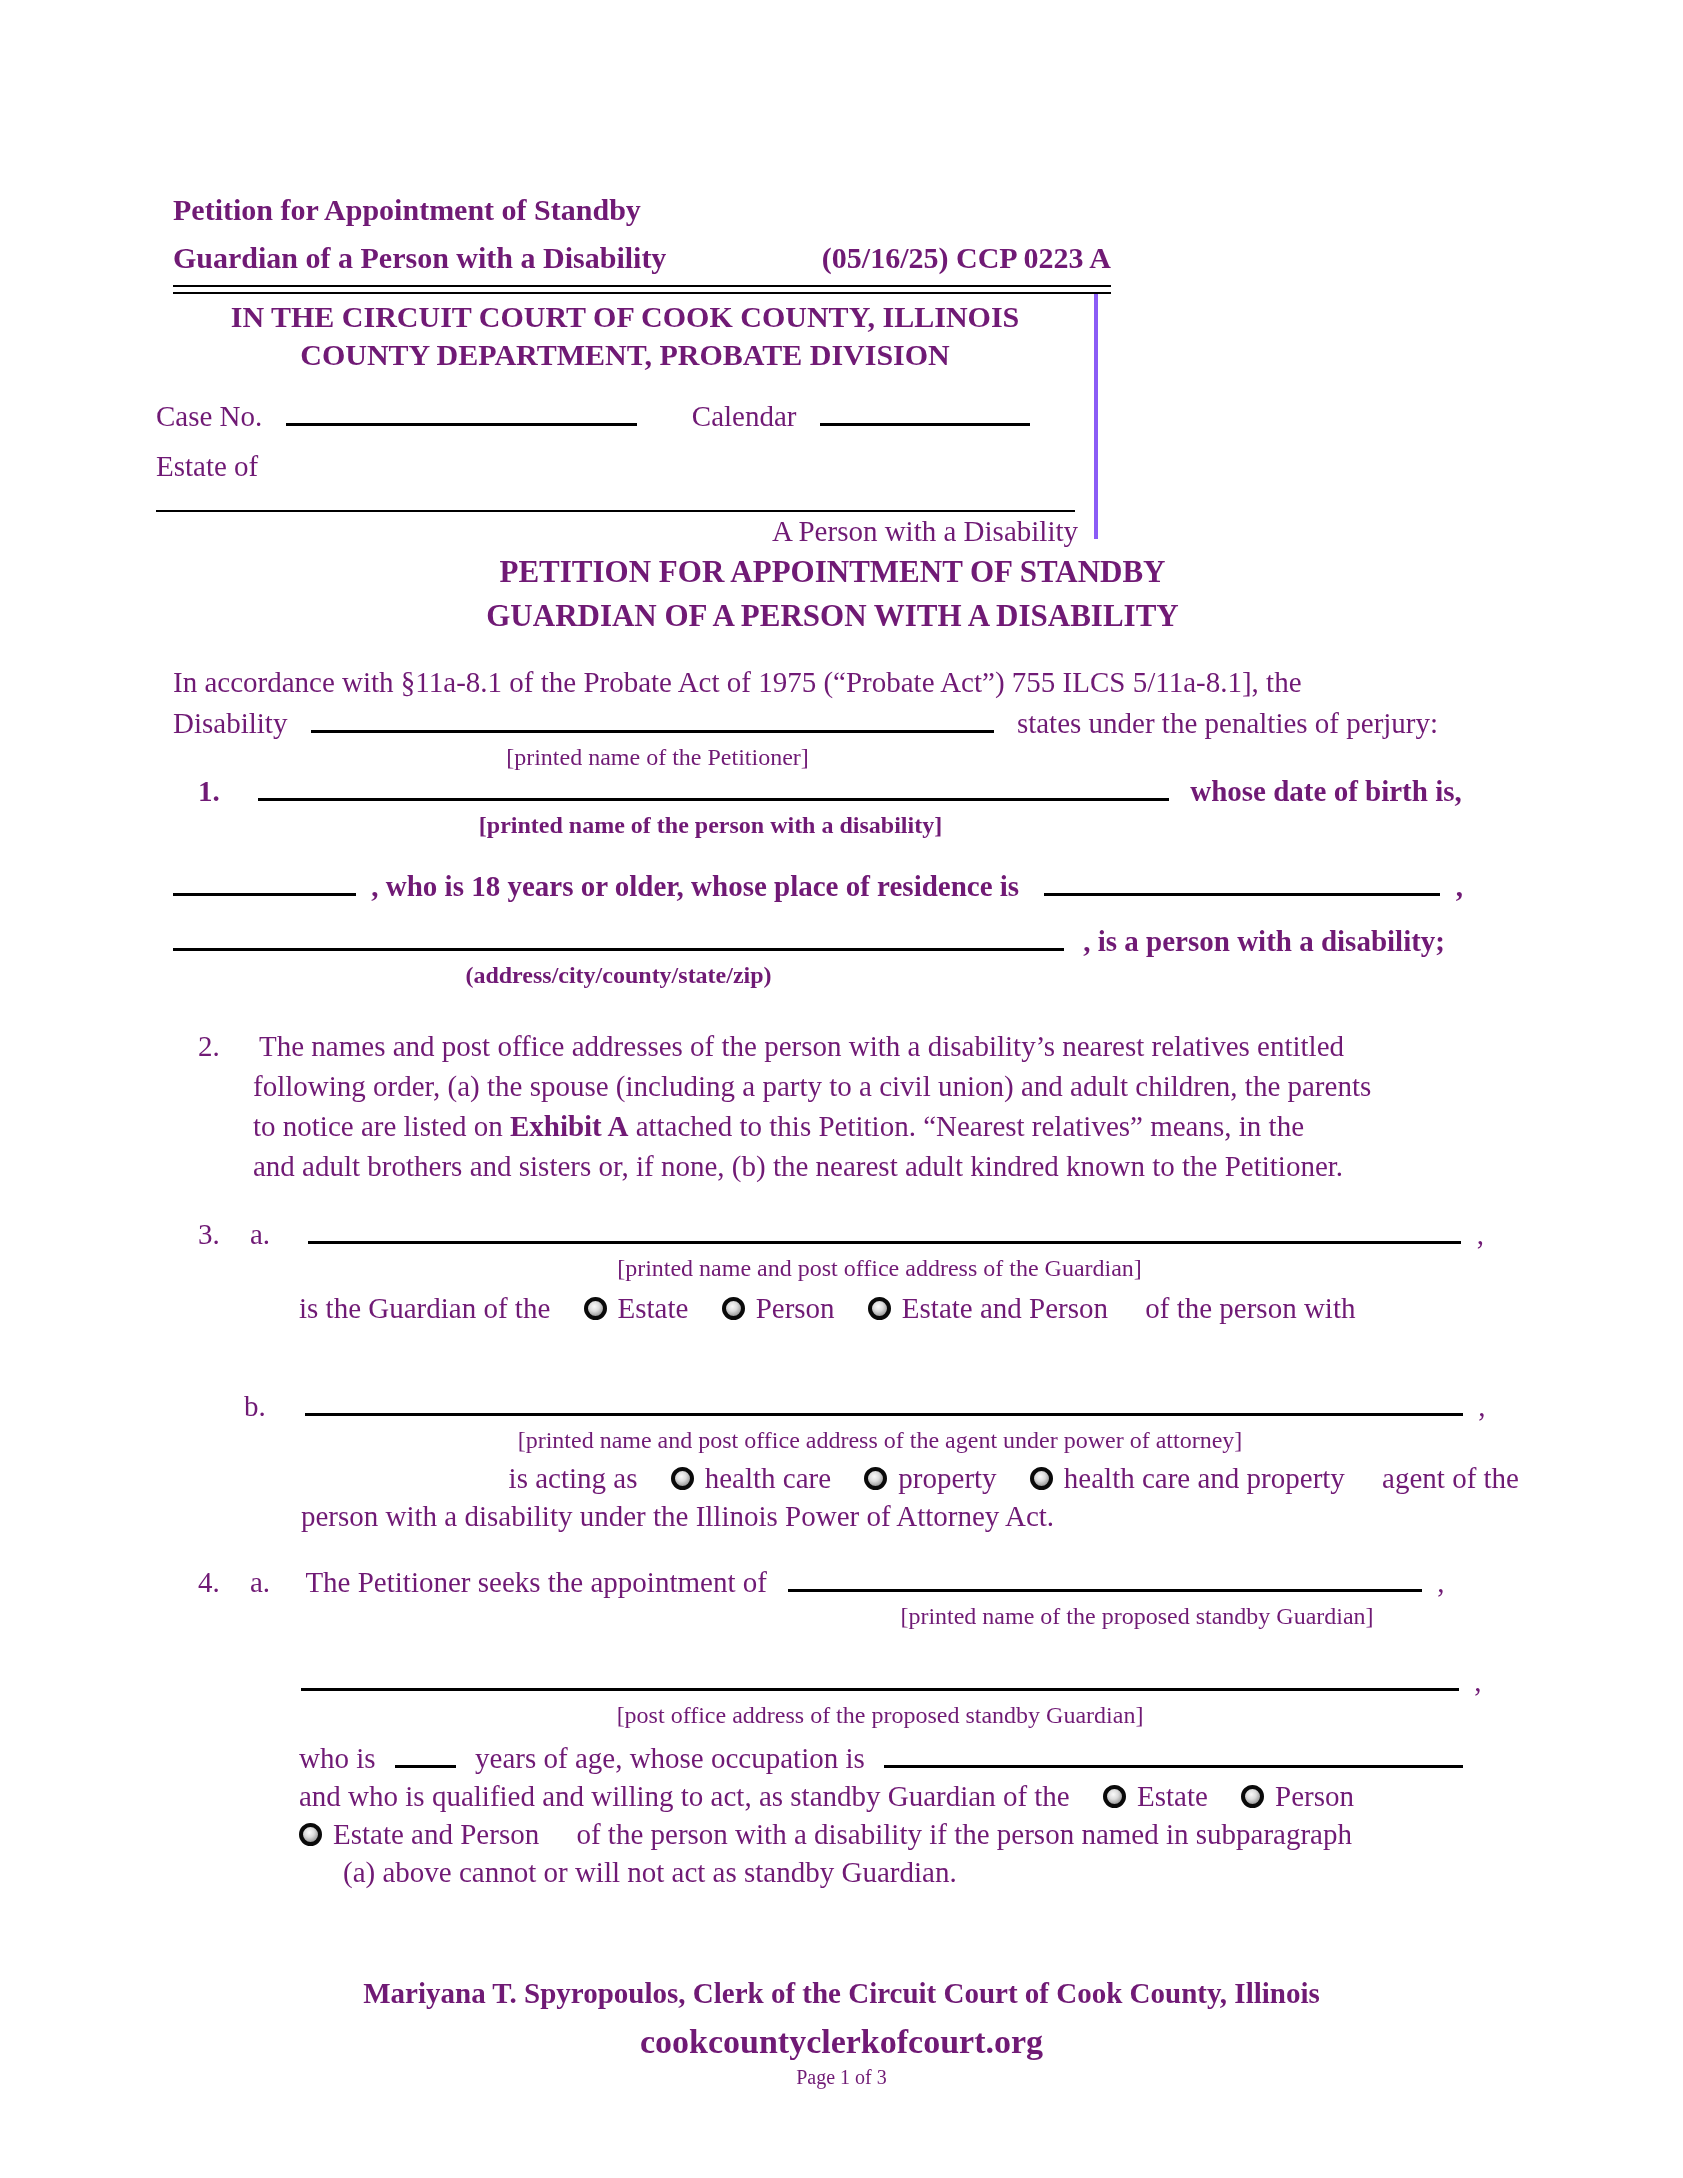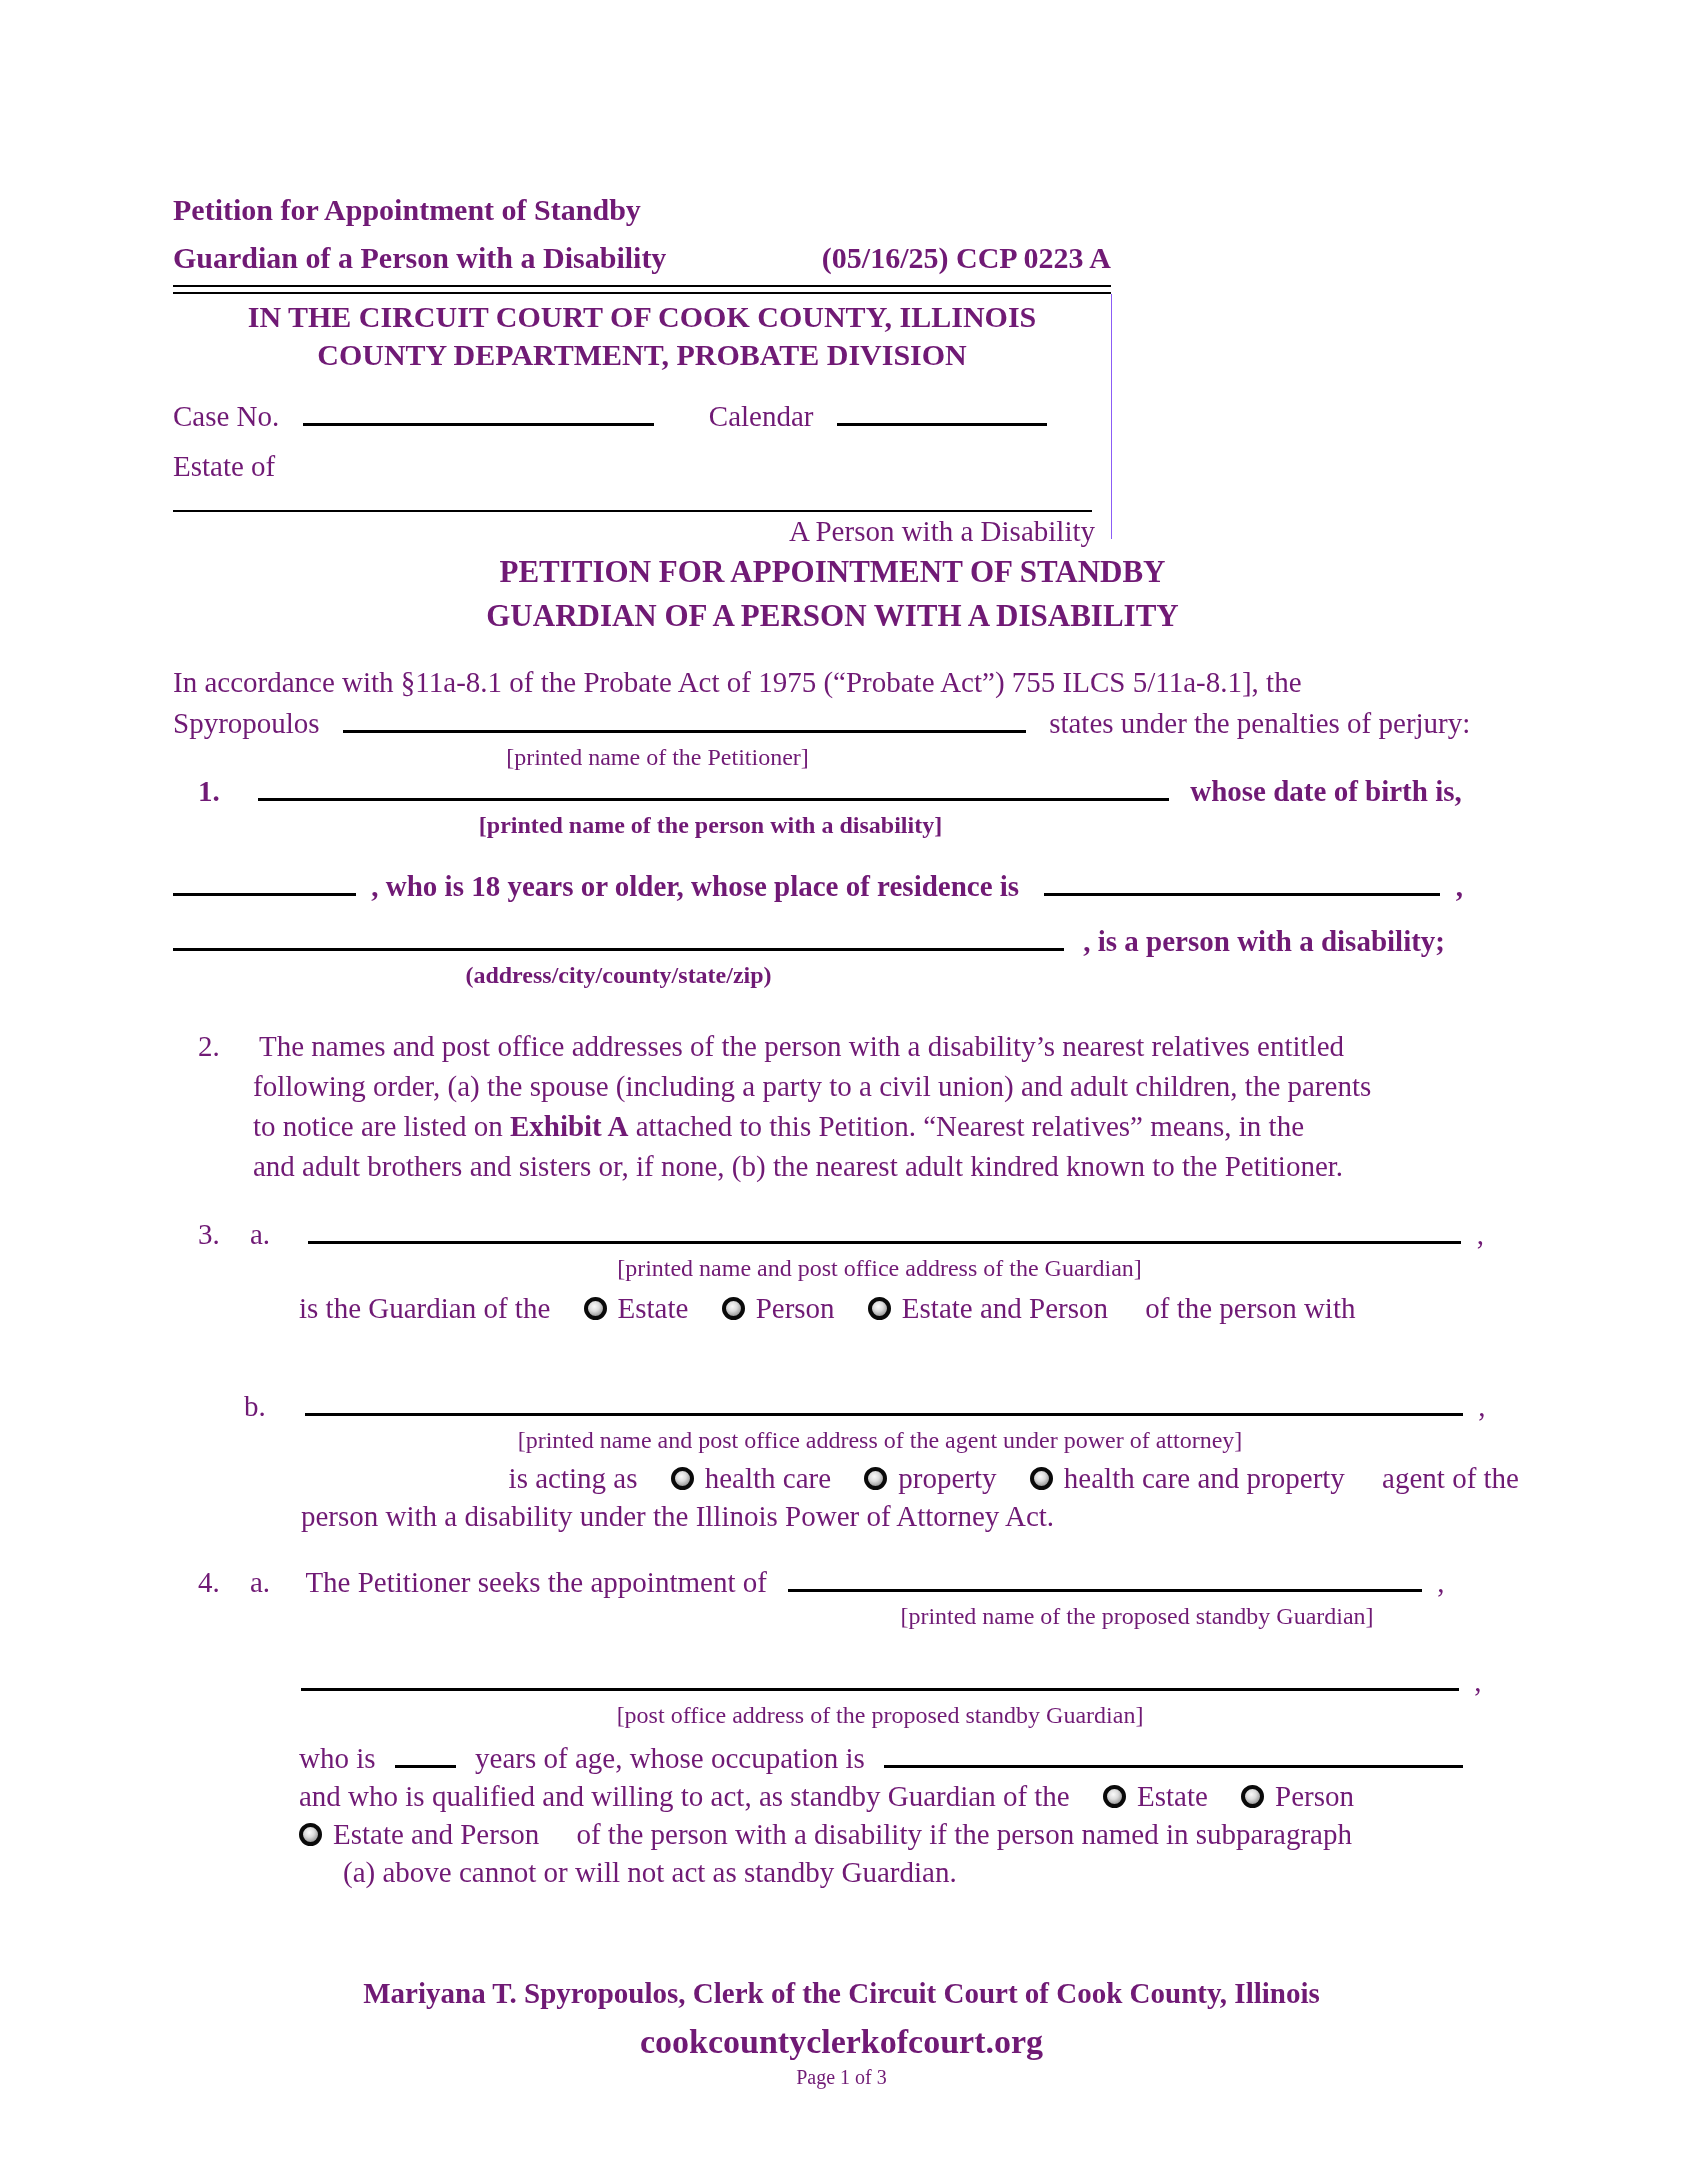--- a/index.html
+++ b/index.html
@@ -20,21 +20,21 @@
     display:inline-block;width:15px;height:15px;border:4px solid #0a0a0a;border-radius:50%;
     background:radial-gradient(circle at 42% 36%, #fbfbfb 0%, #dcdcdc 38%, #a0a0a0 72%, #7e7e7e 100%);
     vertical-align:-2px;margin-left:26px;margin-right:11px;
   }
   .opt-label{font-size:29px;}
   
   .hdr1{left:173px;top:191px;font-size:30px;line-height:38px;}
   .hdr2{left:173px;top:239px;width:938px;font-size:30px;line-height:38px;display:flex;justify-content:space-between;}
   .dblrule{left:173px;top:285px;width:938px;height:5px;border-top:2px solid #000;border-bottom:2px solid #000;}
   
-  .caption{left:173px;top:294px;width:938px;height:245px;border-right:1px solid #8b5cf6;}
+  .caption{left:156px;top:294px;width:938px;height:245px;border-right:4px solid #8b5cf6;}
   .court{text-align:center;font-size:30px;line-height:38px;}
   .case-row{margin-top:20px;font-size:29px;line-height:36px;white-space:nowrap;}
   .estate-row{margin-top:14px;font-size:29px;line-height:36px;}
   .estate-line{margin-top:26px;width:919px;border-bottom:2px solid #000;}
   .person-row{font-size:29px;line-height:34px;text-align:right;padding-right:16px;margin-top:2px;}
   
   .title{left:173px;top:550px;width:1319px;text-align:center;font-size:31px;line-height:44px;font-weight:bold;}
   
   .intro{left:173px;top:663px;width:1346px;}
   .item1{left:173px;top:769px;width:1346px;font-weight:bold;}
@@ -75,21 +75,21 @@
   </div>
 
   <div class="abs title">
     <div>PETITION FOR APPOINTMENT OF STANDBY</div>
     <div>GUARDIAN OF A PERSON WITH A DISABILITY</div>
   </div>
 
   <div class="abs intro">
     <div class="row">In accordance with §11a-8.1 of the Probate Act of 1975 (“Probate Act”) 755 ILCS 5/11a-8.1], the</div>
     <div class="row">
-      <span>Spyropoulos</span>
+      <span>Disability</span>
       <span class="blank" style="width:683px;margin-left:16px;"></span>
       <span style="margin-left:16px;">states under the penalties of perjury:</span>
     </div>
     <div class="hint" style="width:683px;margin-left:143px;">[printed name of the Petitioner]</div>
   </div>
 
   <div class="abs item1">
     <div class="row">
       <span style="margin-left:25px;">1.</span>
       <span class="blank" style="width:911px;margin-left:31px;"></span>

